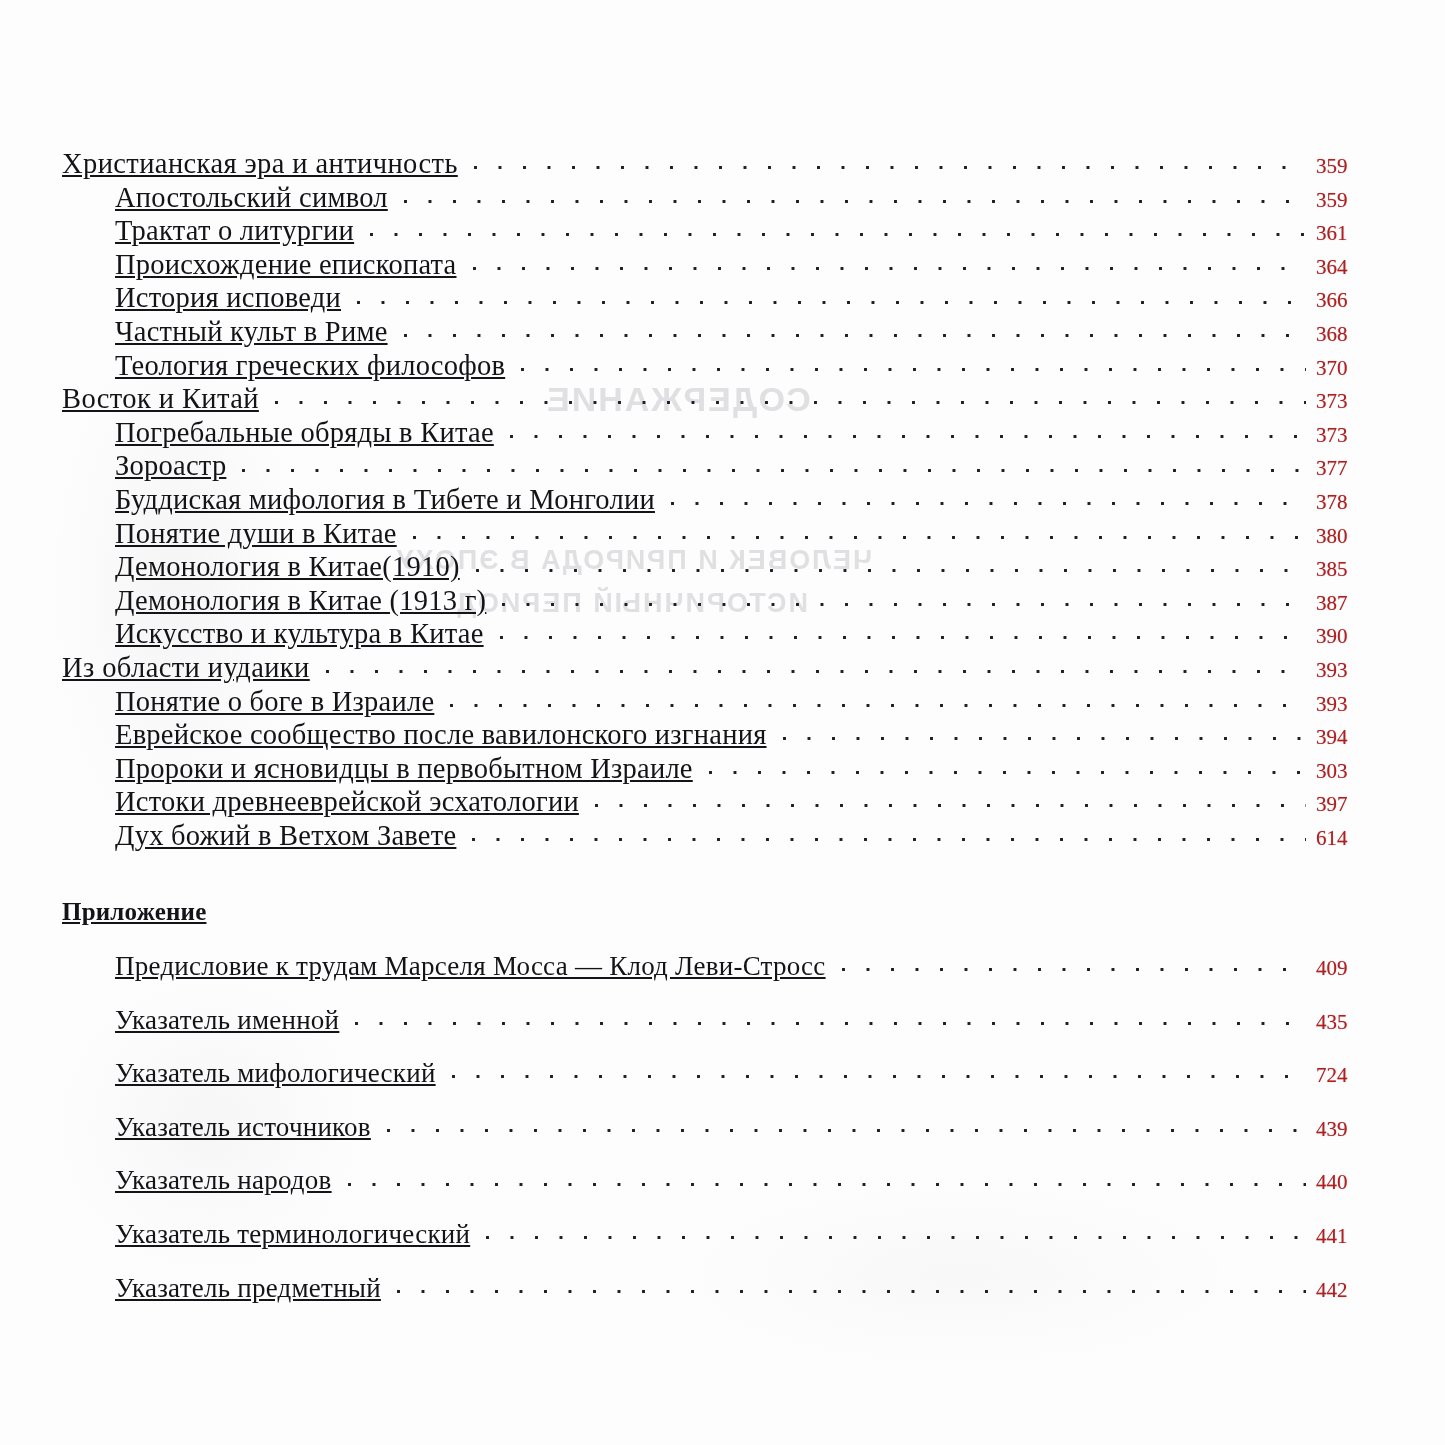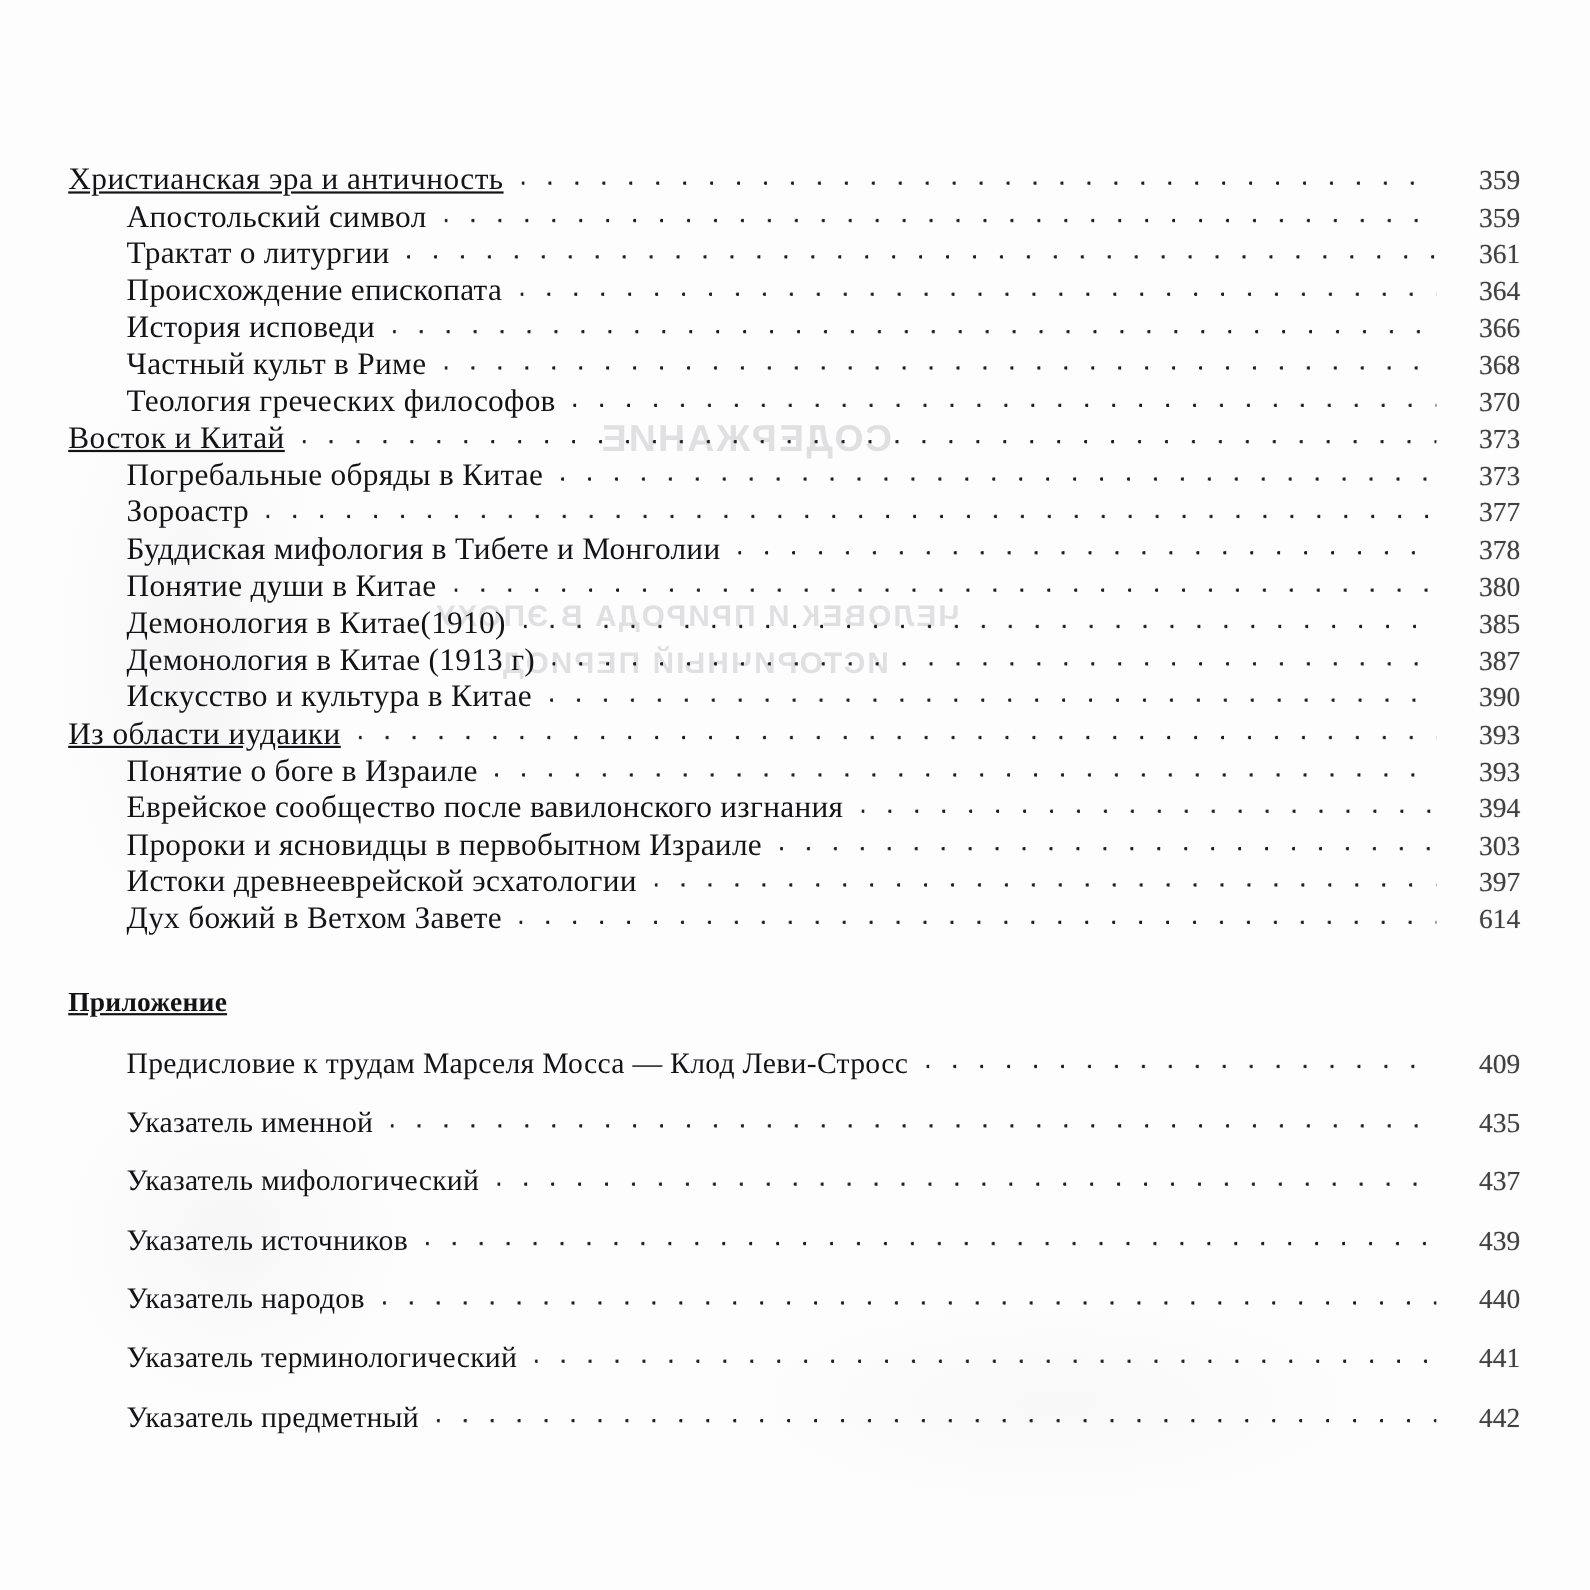--- a/index.html
+++ b/index.html
@@ -64,21 +64,21 @@
   .toc-row.level-1 { padding-left: 0px; }
   .toc-row.level-2 { padding-left: 53px; }
 
   .toc-title {
     font-size: 28.5px;
     line-height: 1;
     white-space: nowrap;
     flex: 0 0 auto;
   }
   .level-1 .toc-title { letter-spacing: .4px; text-decoration: underline; }
-  .level-2 .toc-title { letter-spacing: .25px; }
+  .level-2 .toc-title { letter-spacing: .25px; text-decoration: underline; }
 
   
   .toc-dots {
     flex: 1 1 auto;
     position: relative;
     height: 1em;
     margin: 0 10px 0 16px;
     overflow: hidden;
   }
   .toc-dots::before {
@@ -88,24 +88,24 @@
     right: 0;
     bottom: .24em;
     height: 3px;
     background-image: radial-gradient(circle at 1.5px 1.5px, #1d1d22 1.4px, rgba(0,0,0,0) 1.7px);
     background-size: 24.5px 3px;
     background-repeat: repeat-x;
   }
 
   .toc-page {
     flex: 0 0 66px;
-    text-align: right;
-    font-size: 25px;
+    text-align: left;
+    font-size: 21px;
     line-height: 1;
-    color: #404040;
+    color: #b91c1c;
     font-family: "Liberation Serif", "DejaVu Serif", serif;
     text-shadow: 0 0 1px rgba(150,150,158,.85);
   }
 
   
   .toc-group { margin: 0; }
   #group-appendix { margin-top: 44px; }
   .toc-row.appendix-heading .toc-title {
     font-weight: 700;
     font-size: 25px;
@@ -252,21 +252,21 @@
         <span class="toc-page">409</span>
       </div>
       <div class="toc-row level-2">
         <span class="toc-title">Указатель именной</span>
         <span class="toc-dots"></span>
         <span class="toc-page">435</span>
       </div>
       <div class="toc-row level-2">
         <span class="toc-title">Указатель мифологический</span>
         <span class="toc-dots"></span>
-        <span class="toc-page">437</span>
+        <span class="toc-page">724</span>
       </div>
       <div class="toc-row level-2">
         <span class="toc-title">Указатель источников</span>
         <span class="toc-dots"></span>
         <span class="toc-page">439</span>
       </div>
       <div class="toc-row level-2">
         <span class="toc-title">Указатель народов</span>
         <span class="toc-dots"></span>
         <span class="toc-page">440</span>

